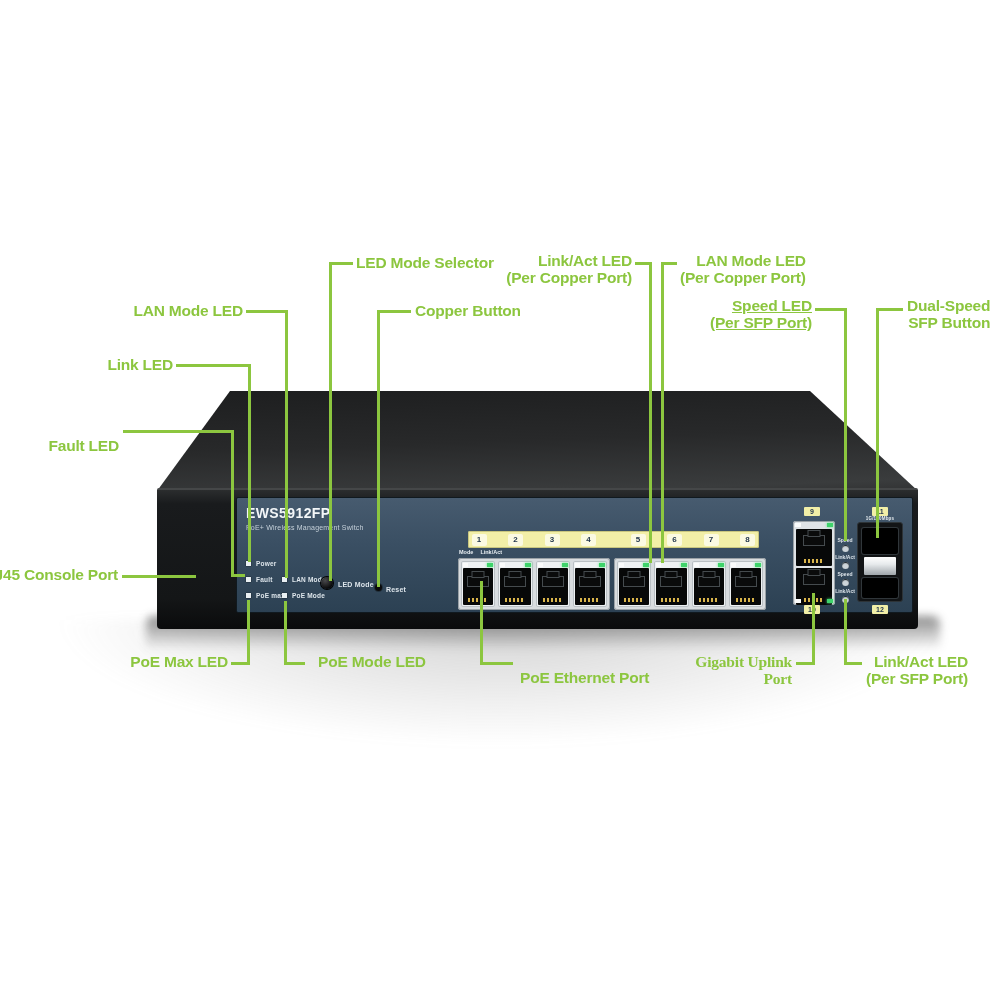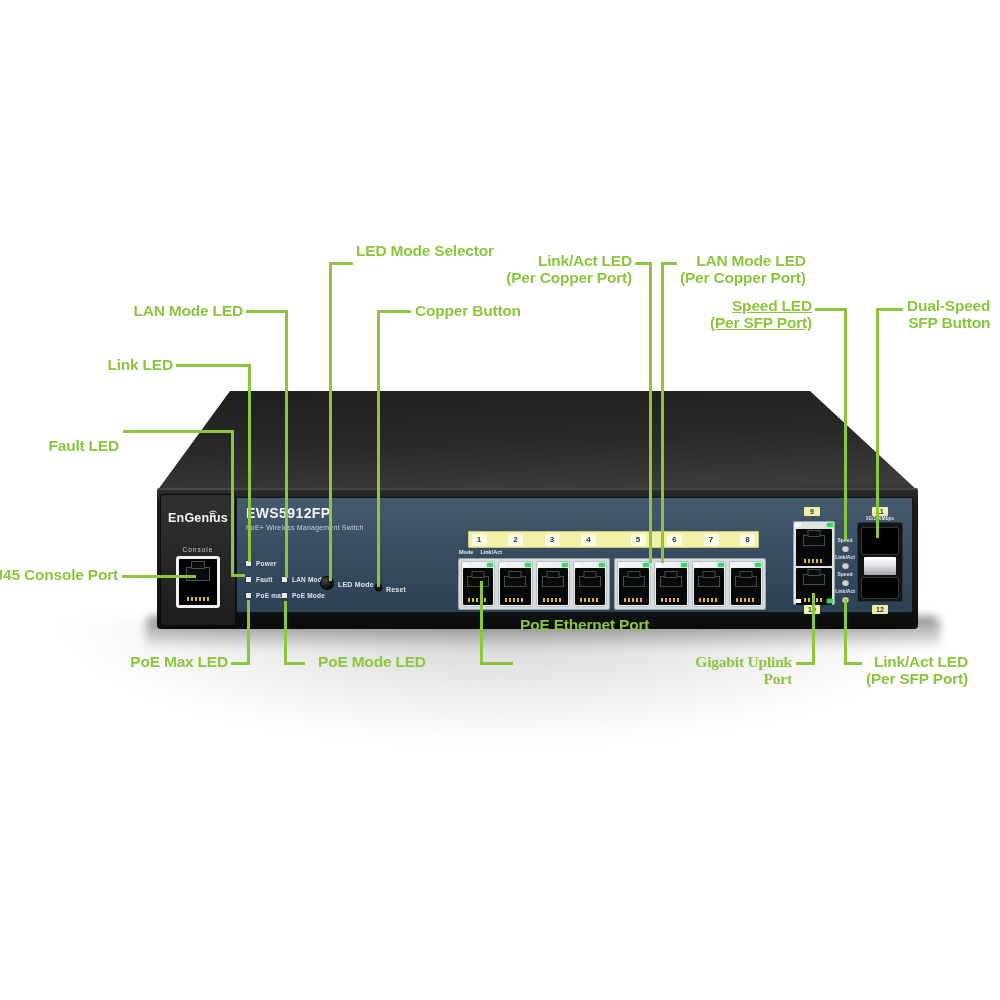--- a/index.html
+++ b/index.html
@@ -91,35 +91,20 @@
 <body>
 
 <div class="stage">
 
   <div class="shadow2"></div>
   <div class="shadow1"></div>
 
   <div class="topface"></div>
   <div class="frontface"></div>
 
-  <div class="leftmod">
-    <div class="wifi">
-      <svg width="12" height="9" viewBox="0 0 12 9">
-        <path d="M2.5 4.5 A5 5 0 0 1 9.5 4.5" stroke="#f4f4f4" stroke-width="1" fill="none"></path>
-        <path d="M4 6.2 A2.8 2.8 0 0 1 8 6.2" stroke="#f4f4f4" stroke-width="1" fill="none"></path>
-        <circle cx="6" cy="8" r="0.9" fill="#f4f4f4"></circle>
-      </svg>
-    </div>
-    <div class="logo">EnGenius</div>
-    <div class="consolelbl">Console</div>
-    <div class="cjack">
-      <div class="cav"></div>
-      <div class="pins"></div>
-    </div>
-  </div>
 
   <div class="panel">
     <div class="model">EWS5912FP</div>
     <div class="subtitle">PoE+ Wireless Management Switch</div>
 
     <div class="ledsq" style="left:9px;top:63px;"></div>
     <div class="ledtx" style="left:19px;top:63px;">Power</div>
     <div class="ledsq" style="left:9px;top:79px;"></div>
     <div class="ledtx" style="left:19px;top:79px;">Fault</div>
     <div class="ledsq" style="left:9px;top:95px;"></div>
@@ -296,21 +281,21 @@
 
   <div class="cl clv" style="left:480px;top:581px;height:84px;"></div>
   <div class="cl clh" style="left:480px;top:662px;width:33px;"></div>
 
   <div class="cl clv" style="left:812px;top:593px;height:72px;"></div>
   <div class="cl clh" style="left:796px;top:662px;width:19px;"></div>
 
   <div class="cl clv" style="left:844px;top:599px;height:66px;"></div>
   <div class="cl clh" style="left:844px;top:662px;width:18px;"></div>
 
-  <div class="lbl" style="left:356px;top:243px;">LED Mode Selector</div>
+  <div class="lbl" style="left:356px;top:255px;">LED Mode Selector</div>
   <div class="lbl" style="left:415px;top:303px;">Copper Button</div>
   <div class="lbl r" style="right:757px;top:303px;">LAN Mode LED</div>
   <div class="lbl r" style="right:827px;top:357px;">Link LED</div>
   <div class="lbl r" style="right:881px;top:422px;margin-top:16px;">Fault LED</div>
   <div class="lbl r" style="right:882px;top:567px;">RJ45 Console Port</div>
 
   <div class="lbl c" style="right:368px;top:253px;">
     <span>Link/Act LED</span>
     <span>(Per Copper Port)</span>
   </div>
@@ -322,21 +307,21 @@
     <span>Speed LED</span>
     <span>(Per SFP Port)</span>
   </div>
   <div class="lbl c" style="left:907px;top:298px;">
     <span>Dual-Speed</span>
     <span>SFP Button</span>
   </div>
 
   <div class="lbl r" style="right:772px;top:654px;">PoE Max LED</div>
   <div class="lbl" style="left:318px;top:654px;">PoE Mode LED</div>
-  <div class="lbl" style="left:520px;top:617px;">PoE Ethernet Port</div>
+  <div class="lbl" style="left:520px;top:670px;">PoE Ethernet Port</div>
   <div class="lbl c" style="right:208px;top:654px;font-family:Liberation Serif, serif;">
     <span>Gigabit Uplink</span>
     <span>Port</span>
   </div>
   <div class="lbl c" style="left:866px;top:654px;">
     <span>Link/Act LED</span>
     <span>(Per SFP Port)</span>
   </div>
 
 </div>

